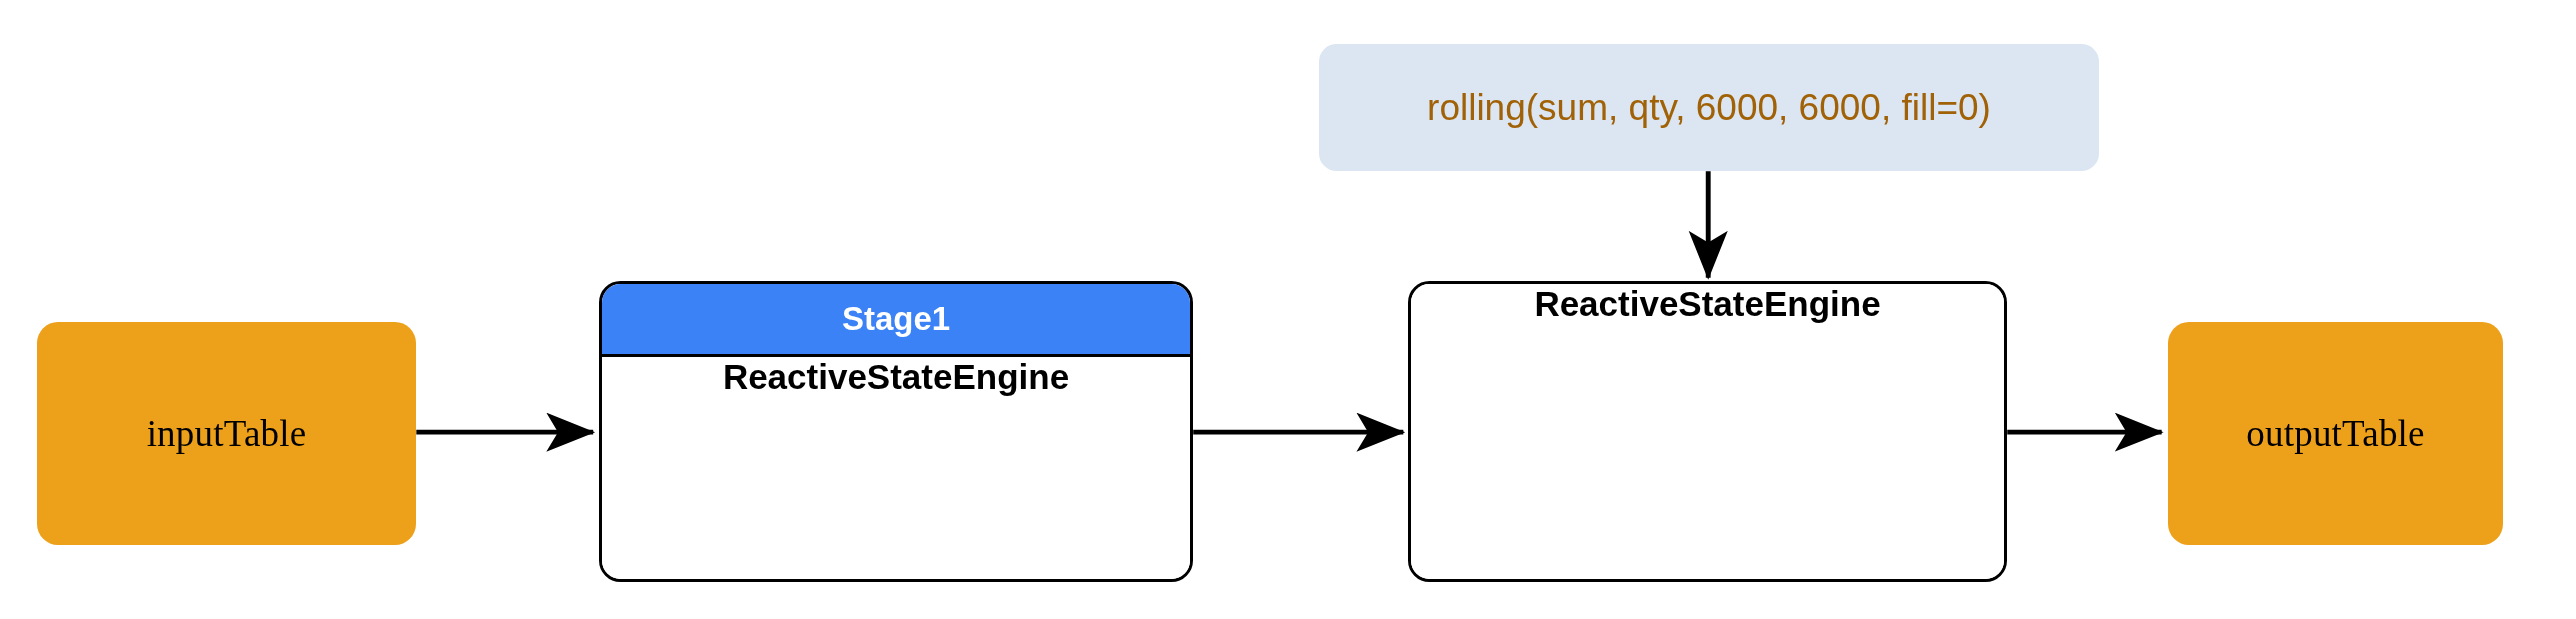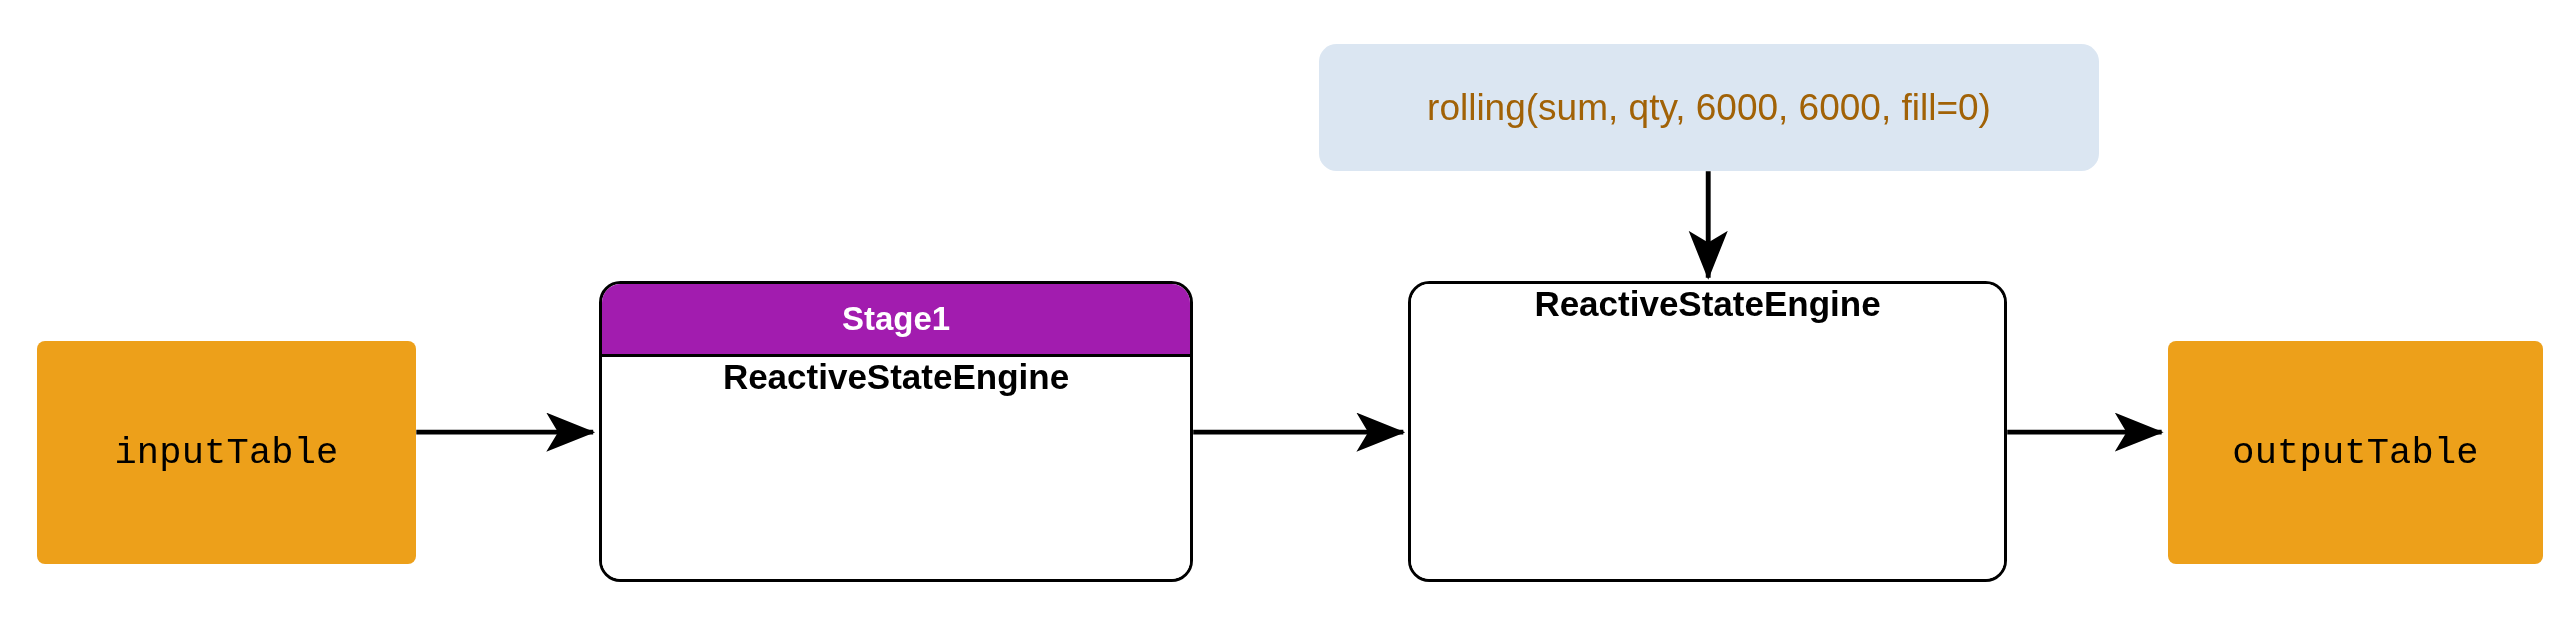--- a/index.html
+++ b/index.html
@@ -13,41 +13,40 @@
     height: 620px;
     background: #ffffff;
     overflow: hidden;
     font-family: "Liberation Sans", sans-serif;
   }
 
   
   .table-node {
     position: absolute;
     background: #eda01a;
-    border-radius: 8px;
+    border-radius: 21px;
     display: flex;
     align-items: center;
     justify-content: center;
     color: #000000;
     font-size: 37px;
     font-weight: 400;
     letter-spacing: 0.2px;
-    font-family: Liberation Mono, monospace;
-    margin-top: 19px;
+    font-family: Liberation Serif, serif;
   }
   #node-input-table {
     left: 37px;
     top: 322px;
     width: 379px;
     height: 223px;
   }
   #node-output-table {
     left: 2168px;
     top: 322px;
-    width: 375px;
+    width: 335px;
     height: 223px;
   }
 
   
   .stage-node {
     position: absolute;
     box-sizing: border-box;
     border: 3.9px solid #000000;
     border-radius: 21.5px;
     background: #ffffff;
@@ -61,21 +60,21 @@
     width: 594px;
     height: 301px;
   }
   #node-stage2 {
     left: 1408px;
     top: 281px;
     width: 599px;
     height: 301px;
   }
   .stage-header {
-    background: #a21caf;
+    background: #3b82f6;
     color: #ffffff;
     font-size: 33px;
     font-weight: bold;
     height: 70px;
     flex: 0 0 70px;
     display: flex;
     align-items: center;
     justify-content: center;
     border-bottom: 3.9px solid #000000;
     font-family: "Liberation Sans", sans-serif;

